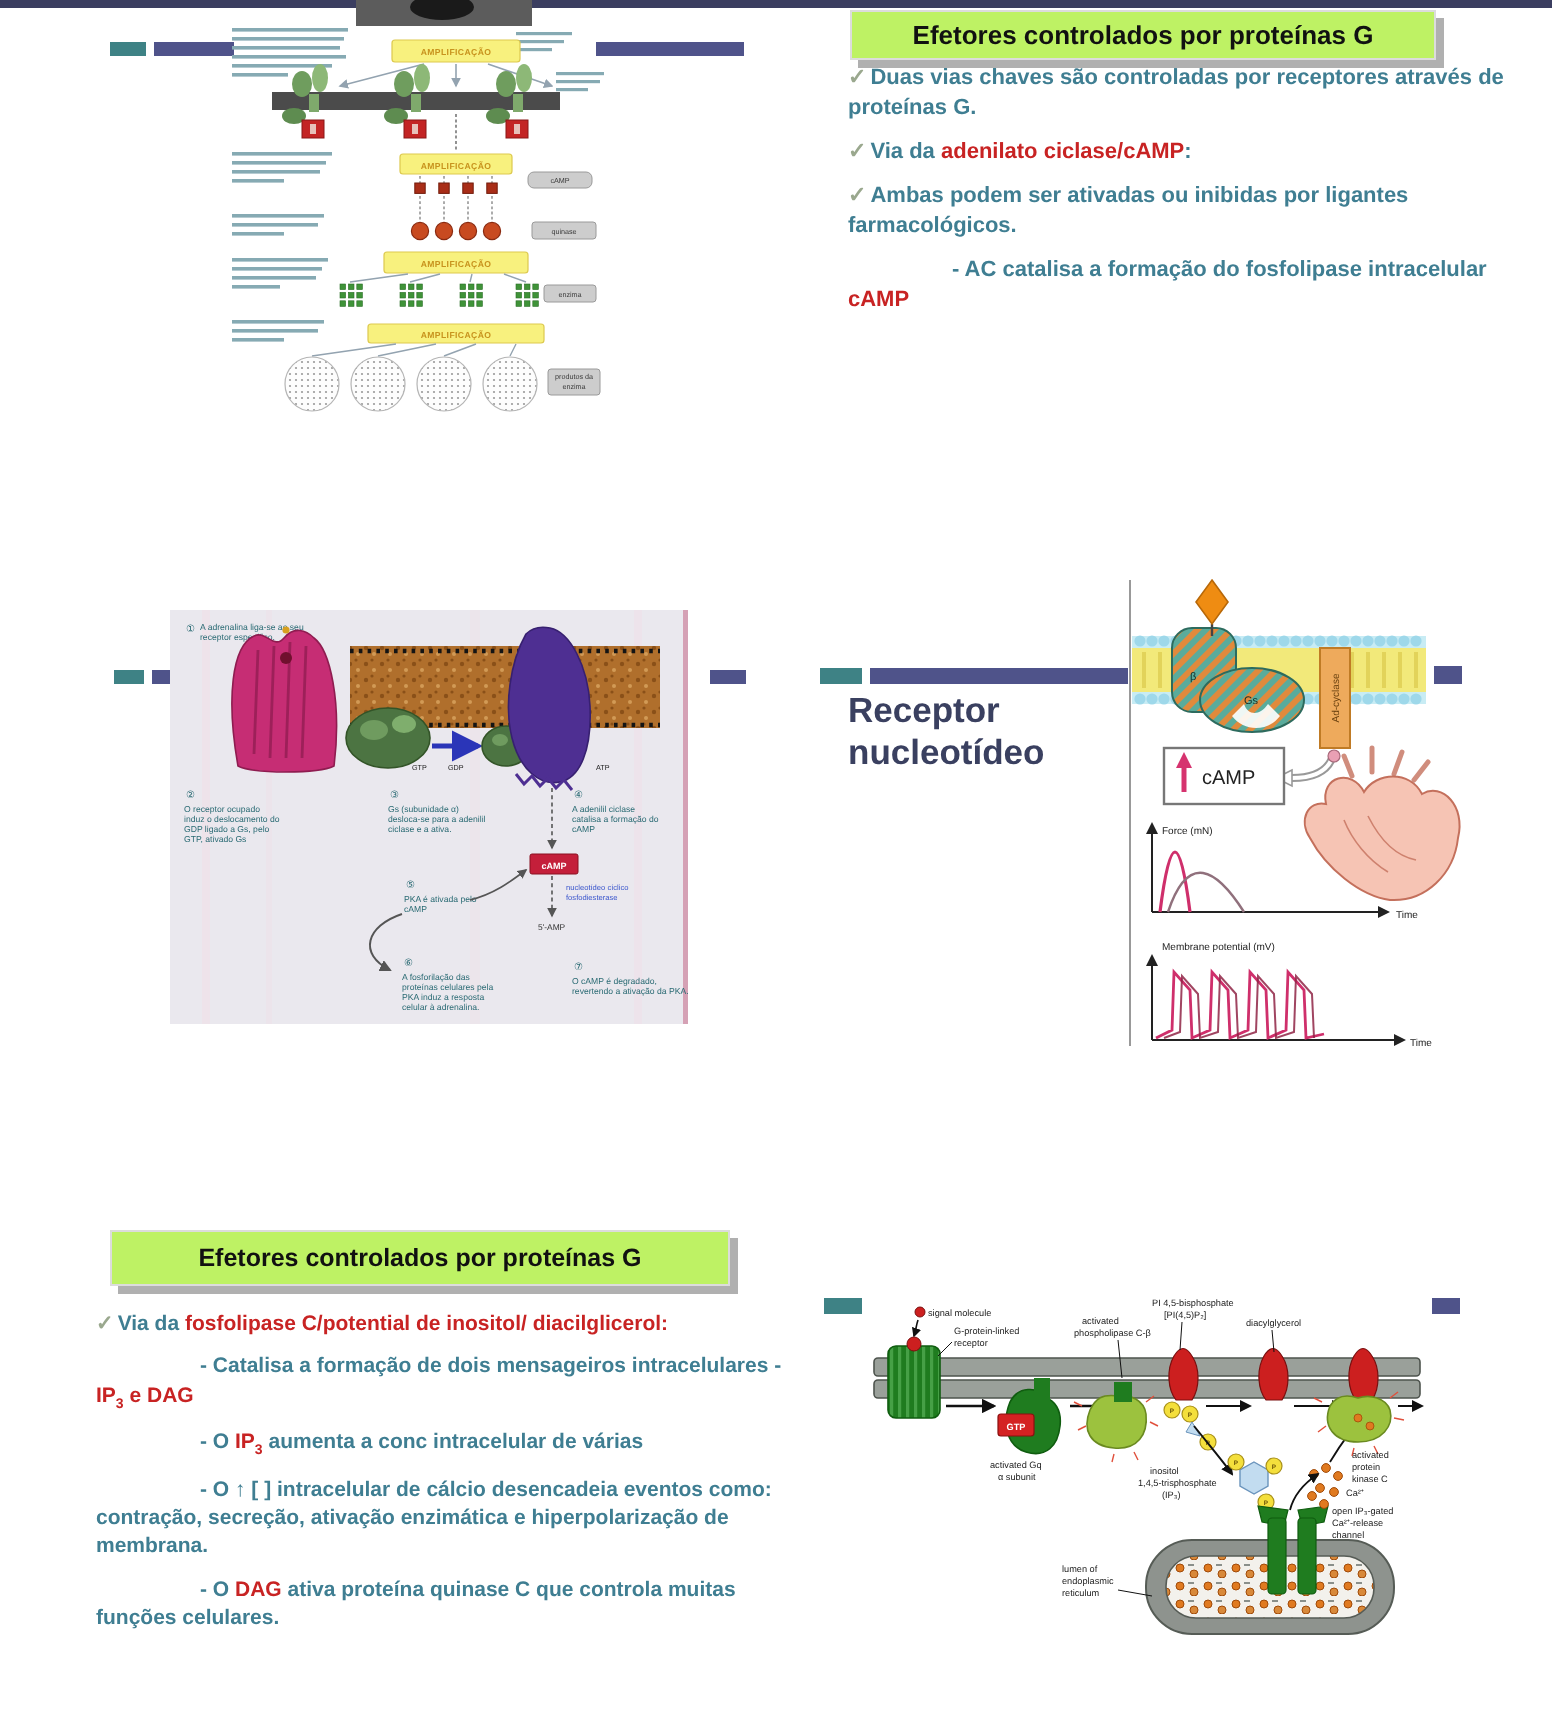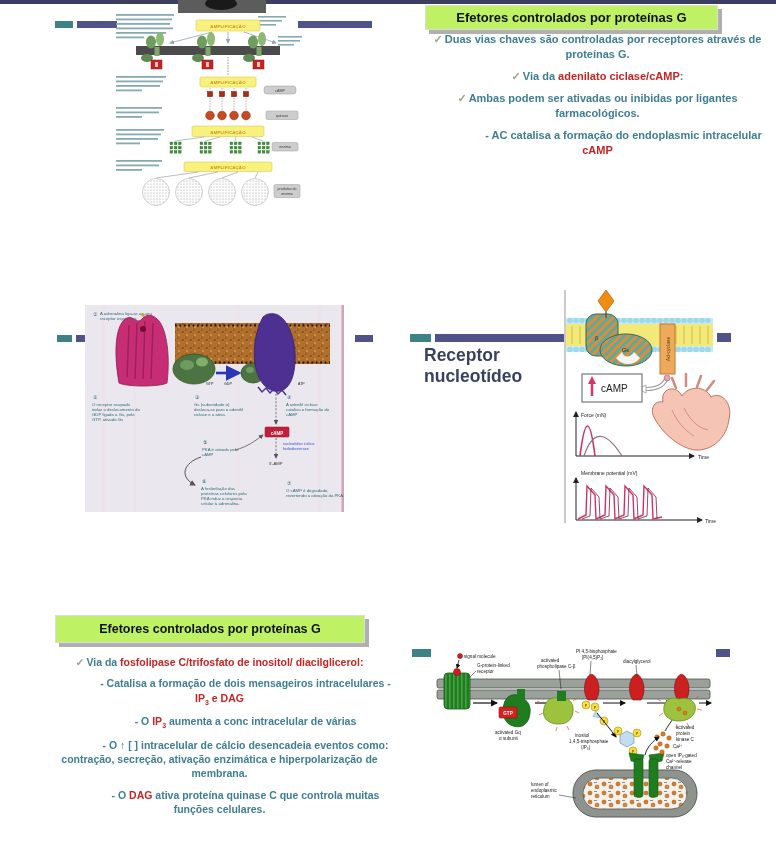--- a/index.html
+++ b/index.html
@@ -8,21 +8,21 @@
   .abs{position:absolute;}
   .bar{position:absolute;}
   .bar.teal{background:#3e8285;}
   .bar.navy{background:#4f538a;}
   .topbar{position:absolute;left:0;top:0;width:776px;height:4px;background:#3b3e60;}
   .title-box{position:absolute;background:#bef264;border:1px solid #dcdcdc;
              box-shadow:4px 4px 0 #b0b0b0;display:flex;align-items:center;justify-content:center;
              font-weight:bold;color:#111;}
   #t2{left:425px;top:5px;width:291px;height:23px;font-size:13px;}
   #t5{left:55px;top:615px;width:308px;height:26px;font-size:12.5px;}
-  .bullets{position:absolute;color:#3f7e92;text-align:center;}
+  .bullets{position:absolute;color:#3f7e92;}
   .bullets p{margin:0 0 7px 0;font-weight:bold;font-size:11px;line-height:1.36;}
   #b2{left:424px;top:32px;width:347px;}
   #b5{left:48px;top:655px;width:343px;}
   #b5 p{font-size:10.5px;}
   .bullets p.sub{text-indent:52px;}
   .check{color:#9aa88e;margin-right:2px;}
   .seg-red{color:#c82323;}
   .seg-redsub{color:#c82323;font-size:7px;vertical-align:sub;}
   #s4title{position:absolute;left:424px;top:345px;width:160px;font-size:17.5px;font-weight:bold;
            color:#3a4060;line-height:1.22;}
@@ -260,21 +260,21 @@
     </g>
   </svg>
 
   <div class="title-box" id="t2">
     <span>Efetores controlados por proteínas G</span>
   </div>
   <div class="bullets" id="b2">
       <p class="bullet"><span class="check">✓</span><span>Duas vias chaves são controladas por receptores através de proteínas G.</span></p>
       <p class="bullet"><span class="check">✓</span><span>Via da </span><span class="seg-red">adenilato ciclase/cAMP</span><span>:</span></p>
       <p class="bullet"><span class="check">✓</span><span>Ambas podem ser  ativadas ou inibidas por ligantes farmacológicos.</span></p>
-      <p class="bullet sub"><span>- AC catalisa a formação do endoplasmic intracelular </span><span class="seg-red">cAMP</span></p>
+      <p class="bullet sub"><span>- AC catalisa a formação do fosfolipase intracelular </span><span class="seg-red">cAMP</span></p>
     </div>
 
   <svg class="abs" style="left:85px;top:305px" width="259" height="207" viewBox="0 0 259 207">
     <defs>
       <pattern id="memb3" width="8" height="8" patternUnits="userSpaceOnUse">
         <rect width="8" height="8" fill="#b06f2c"></rect>
           <circle cx="2" cy="3" r="1.1" fill="#8a5018"></circle>
         <circle cx="6" cy="6" r="1" fill="#d29a55"></circle>
           <circle cx="5" cy="1" r="0.8" fill="#8a5018"></circle>
       </pattern>
@@ -492,21 +492,21 @@
       <text x="141" y="235" class="lab5">Time</text>
       <path d="M14,231 L22,227 L23,198 L31,207 L32,231 L41,227 L42,198 L50,207 L51,231 L60,227 L61,198 L69,207 L70,231 L79,227 L80,198 L88,207 L89,231 L98,229" stroke="#cf2f6b" stroke-width="1.4" fill="none"></path>
       <path d="M18,231 L26,228 L27,200 L35,209 L36,231 L45,228 L46,200 L54,209 L55,231 L64,228 L65,200 L73,209 L74,231 L83,228 L84,200 L92,209 L93,231" stroke="#8f2545" stroke-width="1" fill="none" opacity="0.85"></path>
     </g>
   </svg>
 
   <div class="title-box" id="t5">
     <span>Efetores controlados por proteínas G</span>
   </div>
   <div class="bullets" id="b5">
-      <p class="bullet"><span class="check">✓</span><span>Via da </span><span class="seg-red">fosfolipase C/trifosfato de inositol/ diacilglicerol</span><span class="seg-red">:</span></p>
+      <p class="bullet"><span class="check">✓</span><span>Via da </span><span class="seg-red">fosfolipase C/potential de inositol/ diacilglicerol</span><span class="seg-red">:</span></p>
       <p class="bullet sub"><span>- Catalisa a formação de dois mensageiros intracelulares - </span><span class="seg-red">IP</span><span class="seg-redsub">3</span><span class="seg-red"> e DAG</span></p>
       <p class="bullet sub"><span>- O  </span><span class="seg-red">IP</span><span class="seg-redsub">3</span><span> aumenta a conc intracelular de várias</span></p>
       <p class="bullet sub"><span>- O ↑ [ ] intracelular de cálcio desencadeia eventos como: contração, secreção, ativação enzimática e hiperpolarização de membrana.</span></p>
       <p class="bullet sub"><span>- O </span><span class="seg-red">DAG</span><span> ativa proteína quinase C que controla muitas funções celulares.</span></p>
     </div>
 
   <svg class="abs" style="left:433px;top:645px" width="281" height="185" viewBox="0 0 281 185">
     <defs>
       <pattern id="gstripe6" width="4" height="4" patternUnits="userSpaceOnUse">
         <rect width="4" height="4" fill="#1f7c1f"></rect>

